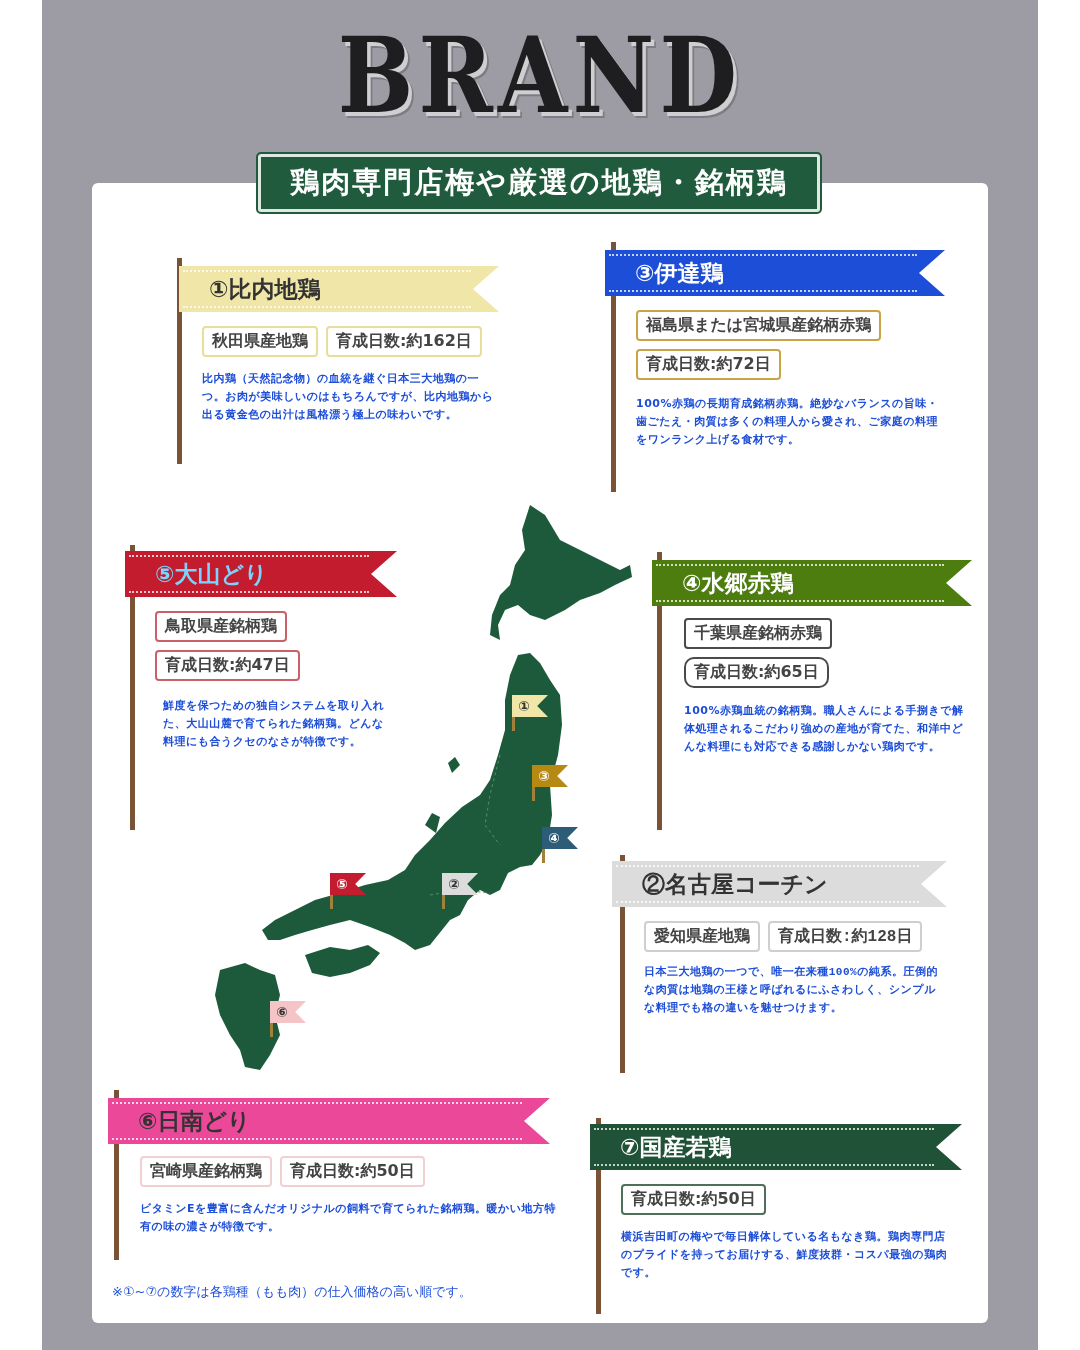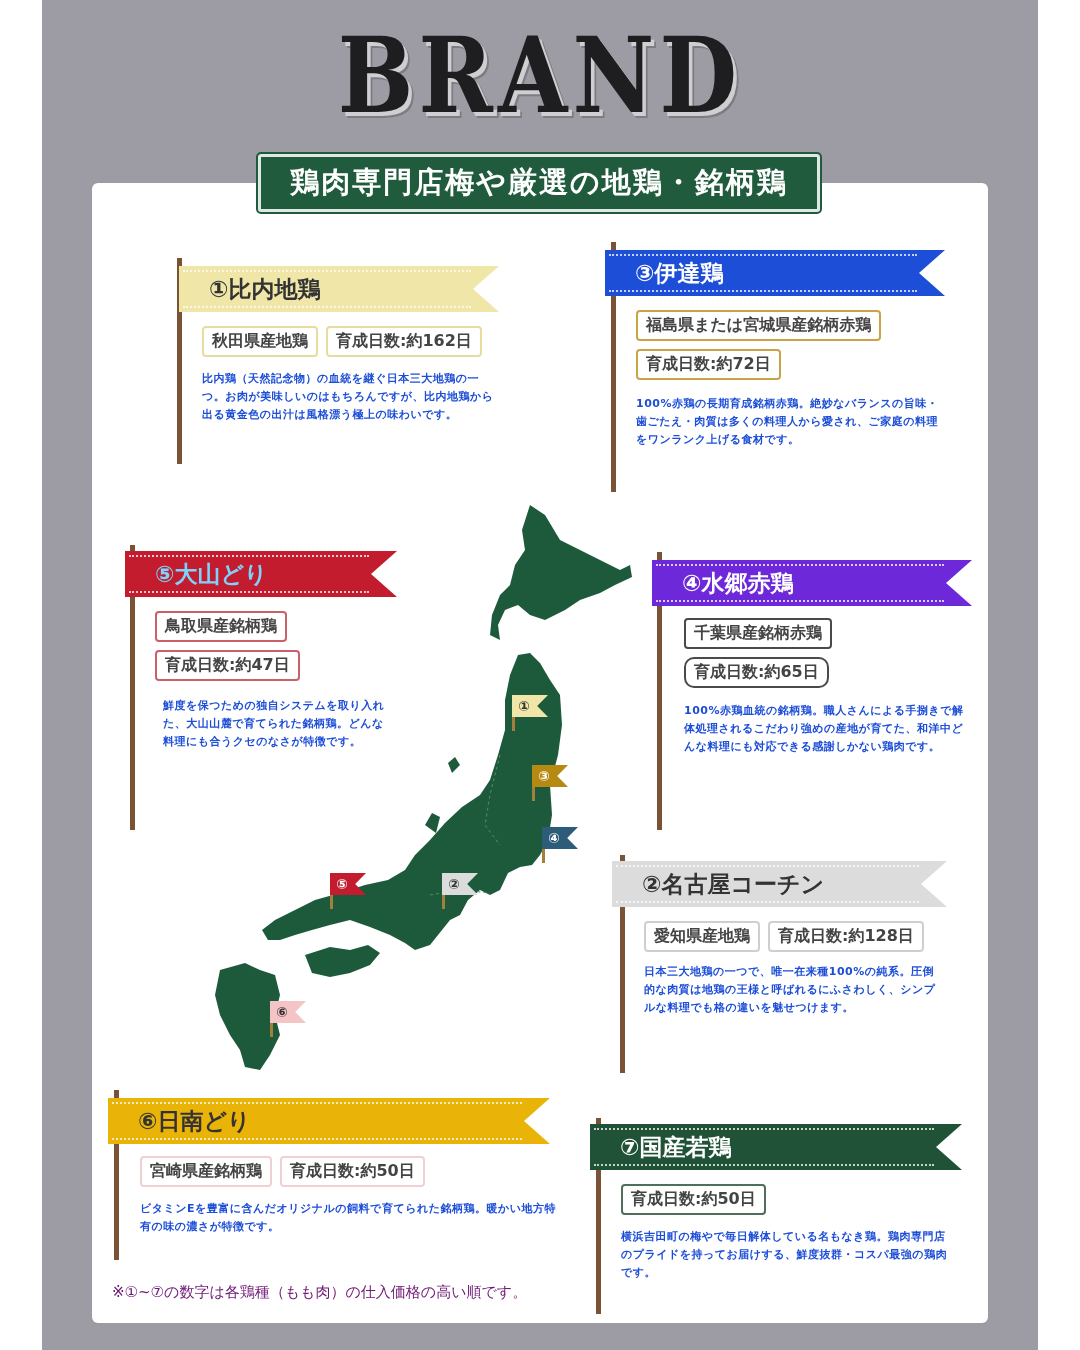--- a/index.html
+++ b/index.html
@@ -47,21 +47,21 @@
   .tag {
     border: 2px solid; border-radius: 4px; padding: 3px 8px;
     font-size: 16px; font-weight: bold; color: #444; background: #fff; white-space: nowrap;
   }
   .desc {
     position: absolute; font-size: 11px; font-weight: bold; line-height: 18px;
     color: #1d4ed8; letter-spacing: 0.5px;
   }
 
   .footnote {
-    position: absolute; left: 112px; top: 1283px; font-size: 15px; color: #701a75;
+    position: absolute; left: 112px; top: 1283px; font-size: 13px; color: #1d4ed8;
   }
 
   
   .map { position: absolute; left: 200px; top: 495px; width: 450px; height: 590px; }
   .map-flag { position: absolute; width: 36px; height: 36px; }
   .map-flag .fpole { position: absolute; left: 0; top: 0; width: 3px; height: 36px; background: #a0803a; }
   .map-flag .fbody {
     position: absolute; left: 0; top: 0; width: 36px; height: 22px;
     clip-path: polygon(0 0, 100% 0, 70% 50%, 100% 100%, 0 100%);
     font-size: 14px; font-weight: bold; display: flex; align-items: center; padding-left: 6px;
@@ -110,45 +110,45 @@
   </div>
   <div class="tags" style="left:25px; top:66px; width:240px; flex-direction:column; align-items:flex-start;">
     <span class="tag" style="border-color:#c9606a;">鳥取県産銘柄鶏</span>
     <span class="tag" style="border-color:#c9606a;">育成日数:約47日</span>
   </div>
   <div class="desc" style="left:33px; top:152px; width:230px;">鮮度を保つための独自システムを取り入れた、大山山麓で育てられた銘柄鶏。どんな料理にも合うクセのなさが特徴です。</div>
 </div>
 
 <div class="block" style="left:657px; top:552px; width:330px; height:280px;">
   <div class="pole" style="height:278px;"></div>
-  <div class="banner" style="left:-5px; top:8px; width:320px; background:#6d28d9; color:#fff;">
+  <div class="banner" style="left:-5px; top:8px; width:320px; background:#4d7c0f; color:#fff;">
     <span>④水郷赤鶏</span>
   </div>
   <div class="tags" style="left:27px; top:66px; width:280px; flex-direction:column; align-items:flex-start;">
     <span class="tag" style="border-color:#4a4a4a;">千葉県産銘柄赤鶏</span>
     <span class="tag" style="border-color:#4a4a4a;border-radius:10px;">育成日数:約65日</span>
   </div>
   <div class="desc" style="left:27px; top:150px; width:290px;">100%赤鶏血統の銘柄鶏。職人さんによる手捌きで解体処理されるこだわり強めの産地が育てた、和洋中どんな料理にも対応できる感謝しかない鶏肉です。</div>
 </div>
 
-<div class="block" style="left:620px; top:855px; width:340px; height:220px;">
+<div class="block" style="left:620px; top:855px; width:340px; height:220px;font-family:Liberation Mono, monospace;">
   <div class="pole" style="height:218px;"></div>
   <div class="banner" style="left:-8px; top:6px; width:335px; background:#dcdcdc; color:#333;">
     <span>②名古屋コーチン</span>
   </div>
   <div class="tags" style="left:24px; top:66px; width:320px;">
     <span class="tag" style="border-color:#cfcfcf;">愛知県産地鶏</span>
     <span class="tag" style="border-color:#cfcfcf;">育成日数:約128日</span>
   </div>
   <div class="desc" style="left:24px; top:108px; width:300px;">日本三大地鶏の一つで、唯一在来種100%の純系。圧倒的な肉質は地鶏の王様と呼ばれるにふさわしく、シンプルな料理でも格の違いを魅せつけます。</div>
 </div>
 
 <div class="block" style="left:114px; top:1090px; width:440px; height:170px;">
   <div class="pole" style="height:170px;"></div>
-  <div class="banner" style="left:-6px; top:8px; width:442px; background:#eab308; color:#333;">
+  <div class="banner" style="left:-6px; top:8px; width:442px; background:#ec4899; color:#333;">
     <span>⑥日南どり</span>
   </div>
   <div class="tags" style="left:26px; top:66px; width:400px;text-align:right;">
     <span class="tag" style="border-color:#f0d0d2;">宮崎県産銘柄鶏</span>
     <span class="tag" style="border-color:#f0d0d2;">育成日数:約50日</span>
   </div>
   <div class="desc" style="left:26px; top:110px; width:420px;">ビタミンEを豊富に含んだオリジナルの飼料で育てられた銘柄鶏。暖かい地方特有の味の濃さが特徴です。</div>
 </div>
 
 <div class="block" style="left:596px; top:1118px; width:370px; height:198px;">

